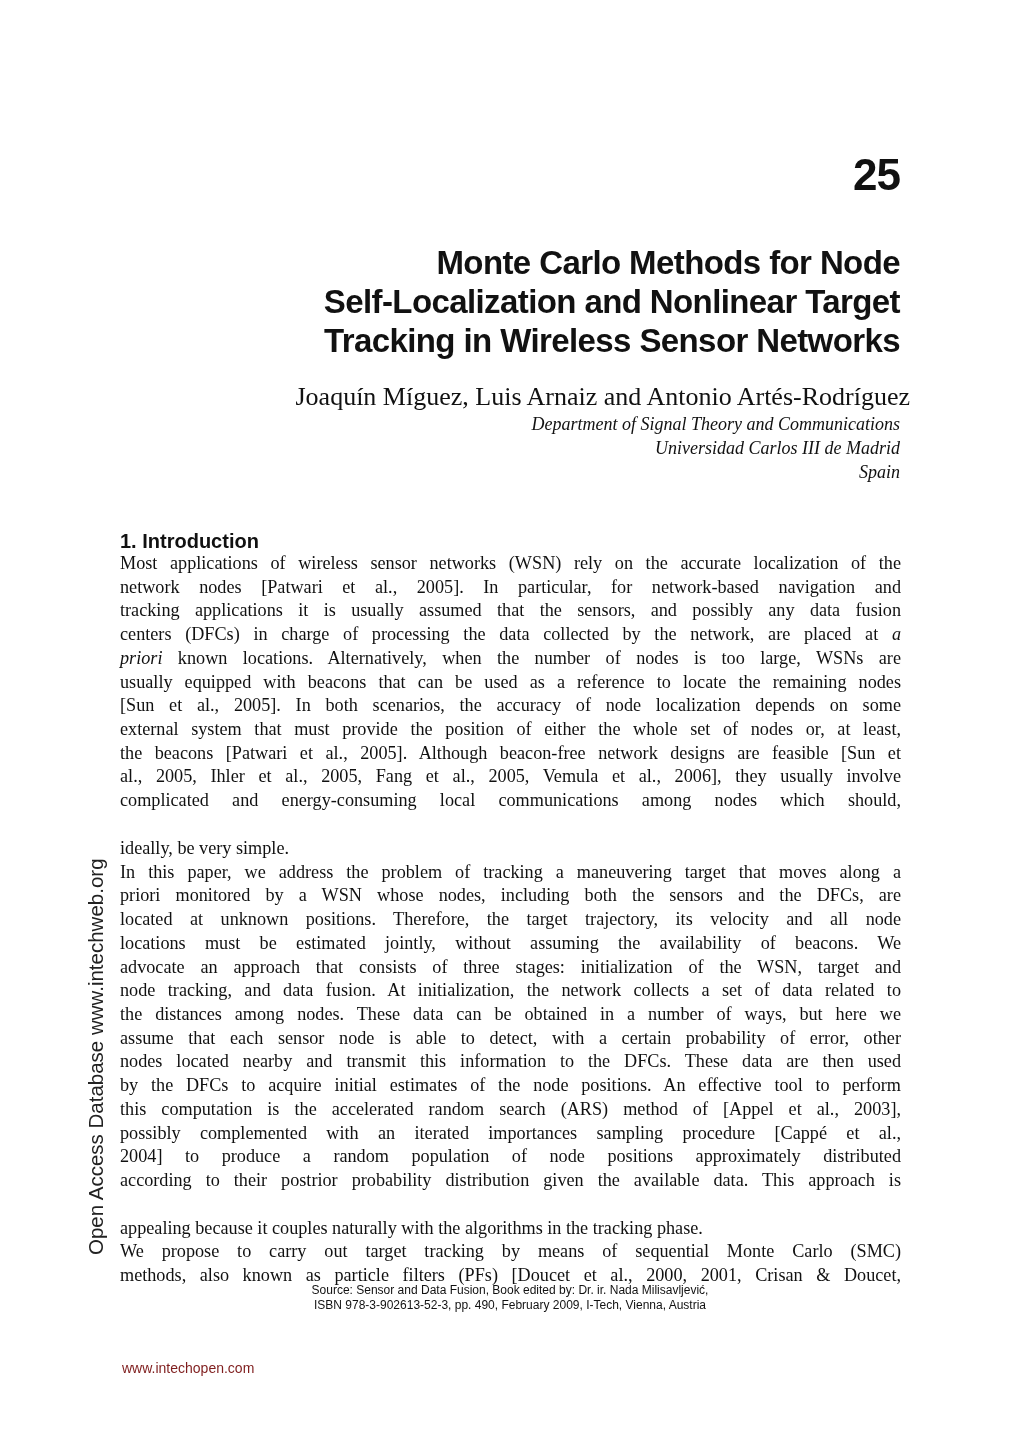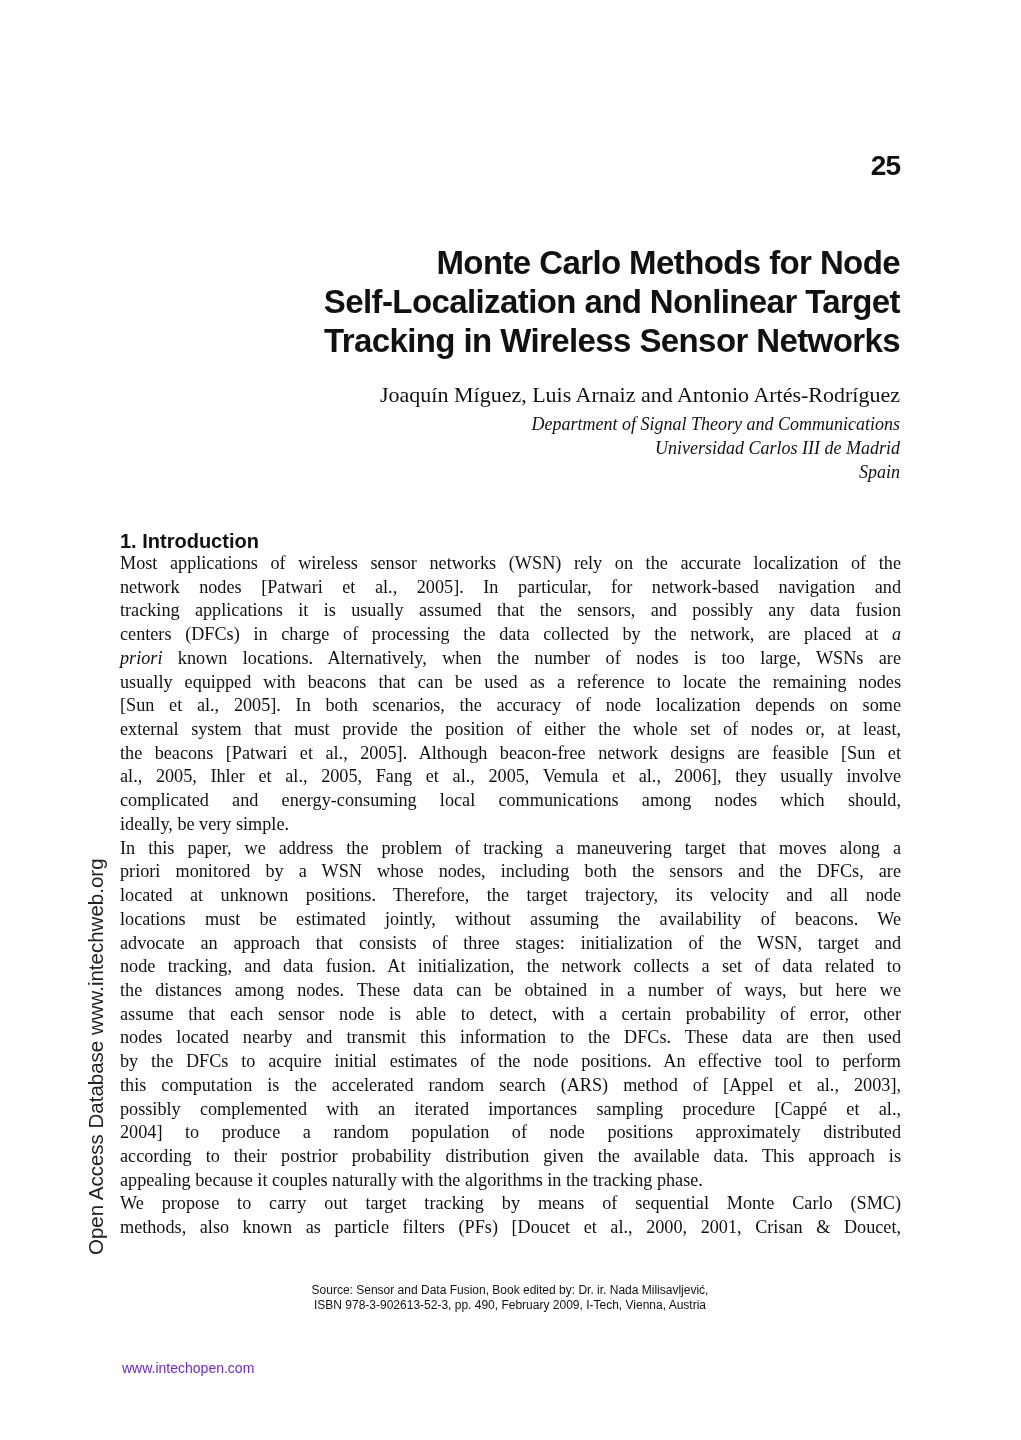--- a/index.html
+++ b/index.html
@@ -1,59 +1,59 @@
 <!DOCTYPE html>
 <html><head>
   <meta charset="utf-8">
   <style>
     html, body { margin: 0; padding: 0; background: #ffffff; }
     body { width: 1021px; height: 1440px; position: relative; overflow: hidden; color: #111; }
     .chapter-number {
       position: absolute; right: 121px; top: 150px;
-      font-family: "Liberation Sans", sans-serif; font-weight: bold; font-size: 28px; letter-spacing: -1px;
+      font-family: "Liberation Sans", sans-serif; font-weight: bold; font-size: 44px; letter-spacing: -1px;
     }
     .title {
       position: absolute; right: 121px; top: 243px; width: 700px; text-align: right;
       font-family: Liberation Sans, sans-serif; font-weight: bold; font-size: 33px; line-height: 39px;
       letter-spacing: -0.6px;
     }
     .title div { white-space: nowrap; }
     .authors {
-      position: absolute; right: 121px; top: 382px; text-align: right;
-      font-family: "Liberation Serif", serif; font-size: 22px; white-space: nowrap;
+      position: absolute; right: 111px; top: 382px; text-align: right;
+      font-family: "Liberation Serif", serif; font-size: 26px; white-space: nowrap;
     }
     .affil {
       position: absolute; right: 121px; top: 412px; text-align: right;
       font-family: "Liberation Serif", serif; font-style: italic; font-size: 18px; line-height: 24px;
     }
     .affil div { white-space: nowrap; margin-left: 34px; }
     .section-heading {
       position: absolute; left: 120px; top: 530px;
       font-family: "Liberation Sans", sans-serif; font-weight: bold; font-size: 20px;
     }
     .body {
       position: absolute; left: 120px; top: 552px; width: 781px;
       font-family: "Liberation Serif", serif; font-size: 18.2px; line-height: 23.72px;
     }
     .line { display: block; text-align: justify; text-align-last: justify; white-space: nowrap; height: 23.72px; overflow: visible; }
-    .line.last { text-align-last: left; }
+    .line.last { text-align-last: left; margin-top: 24px; }
     .line .inner { display: inline-block; width: 100%; white-space: normal; text-align: justify; text-align-last: justify; }
     .line.last .inner { text-align-last: left; }
     .side-text {
       position: absolute; left: 84px; top: 1255px;
       transform-origin: 0 0; transform: rotate(-90deg);
       font-family: "Liberation Sans", sans-serif; font-size: 20.5px; white-space: nowrap; color: #222;
     }
     .source {
       position: absolute; left: 290px; top: 1263px; width: 440px; text-align: center;
       font-family: "Liberation Sans", sans-serif; font-size: 12px; line-height: 15px; margin-top: 20px;
     }
     .footer-url {
       position: absolute; left: 122px; top: 1360px;
-      font-family: "Liberation Sans", sans-serif; font-size: 14px; color: #6d28d9;
+      font-family: "Liberation Sans", sans-serif; font-size: 14px; color: #7f1d1d;
     }
     em { font-style: italic; }
   </style>
 </head>
 <body>
 
 <div class="chapter-number">25</div>
 
 <div class="title">
   <div>Monte Carlo Methods for Node</div>

